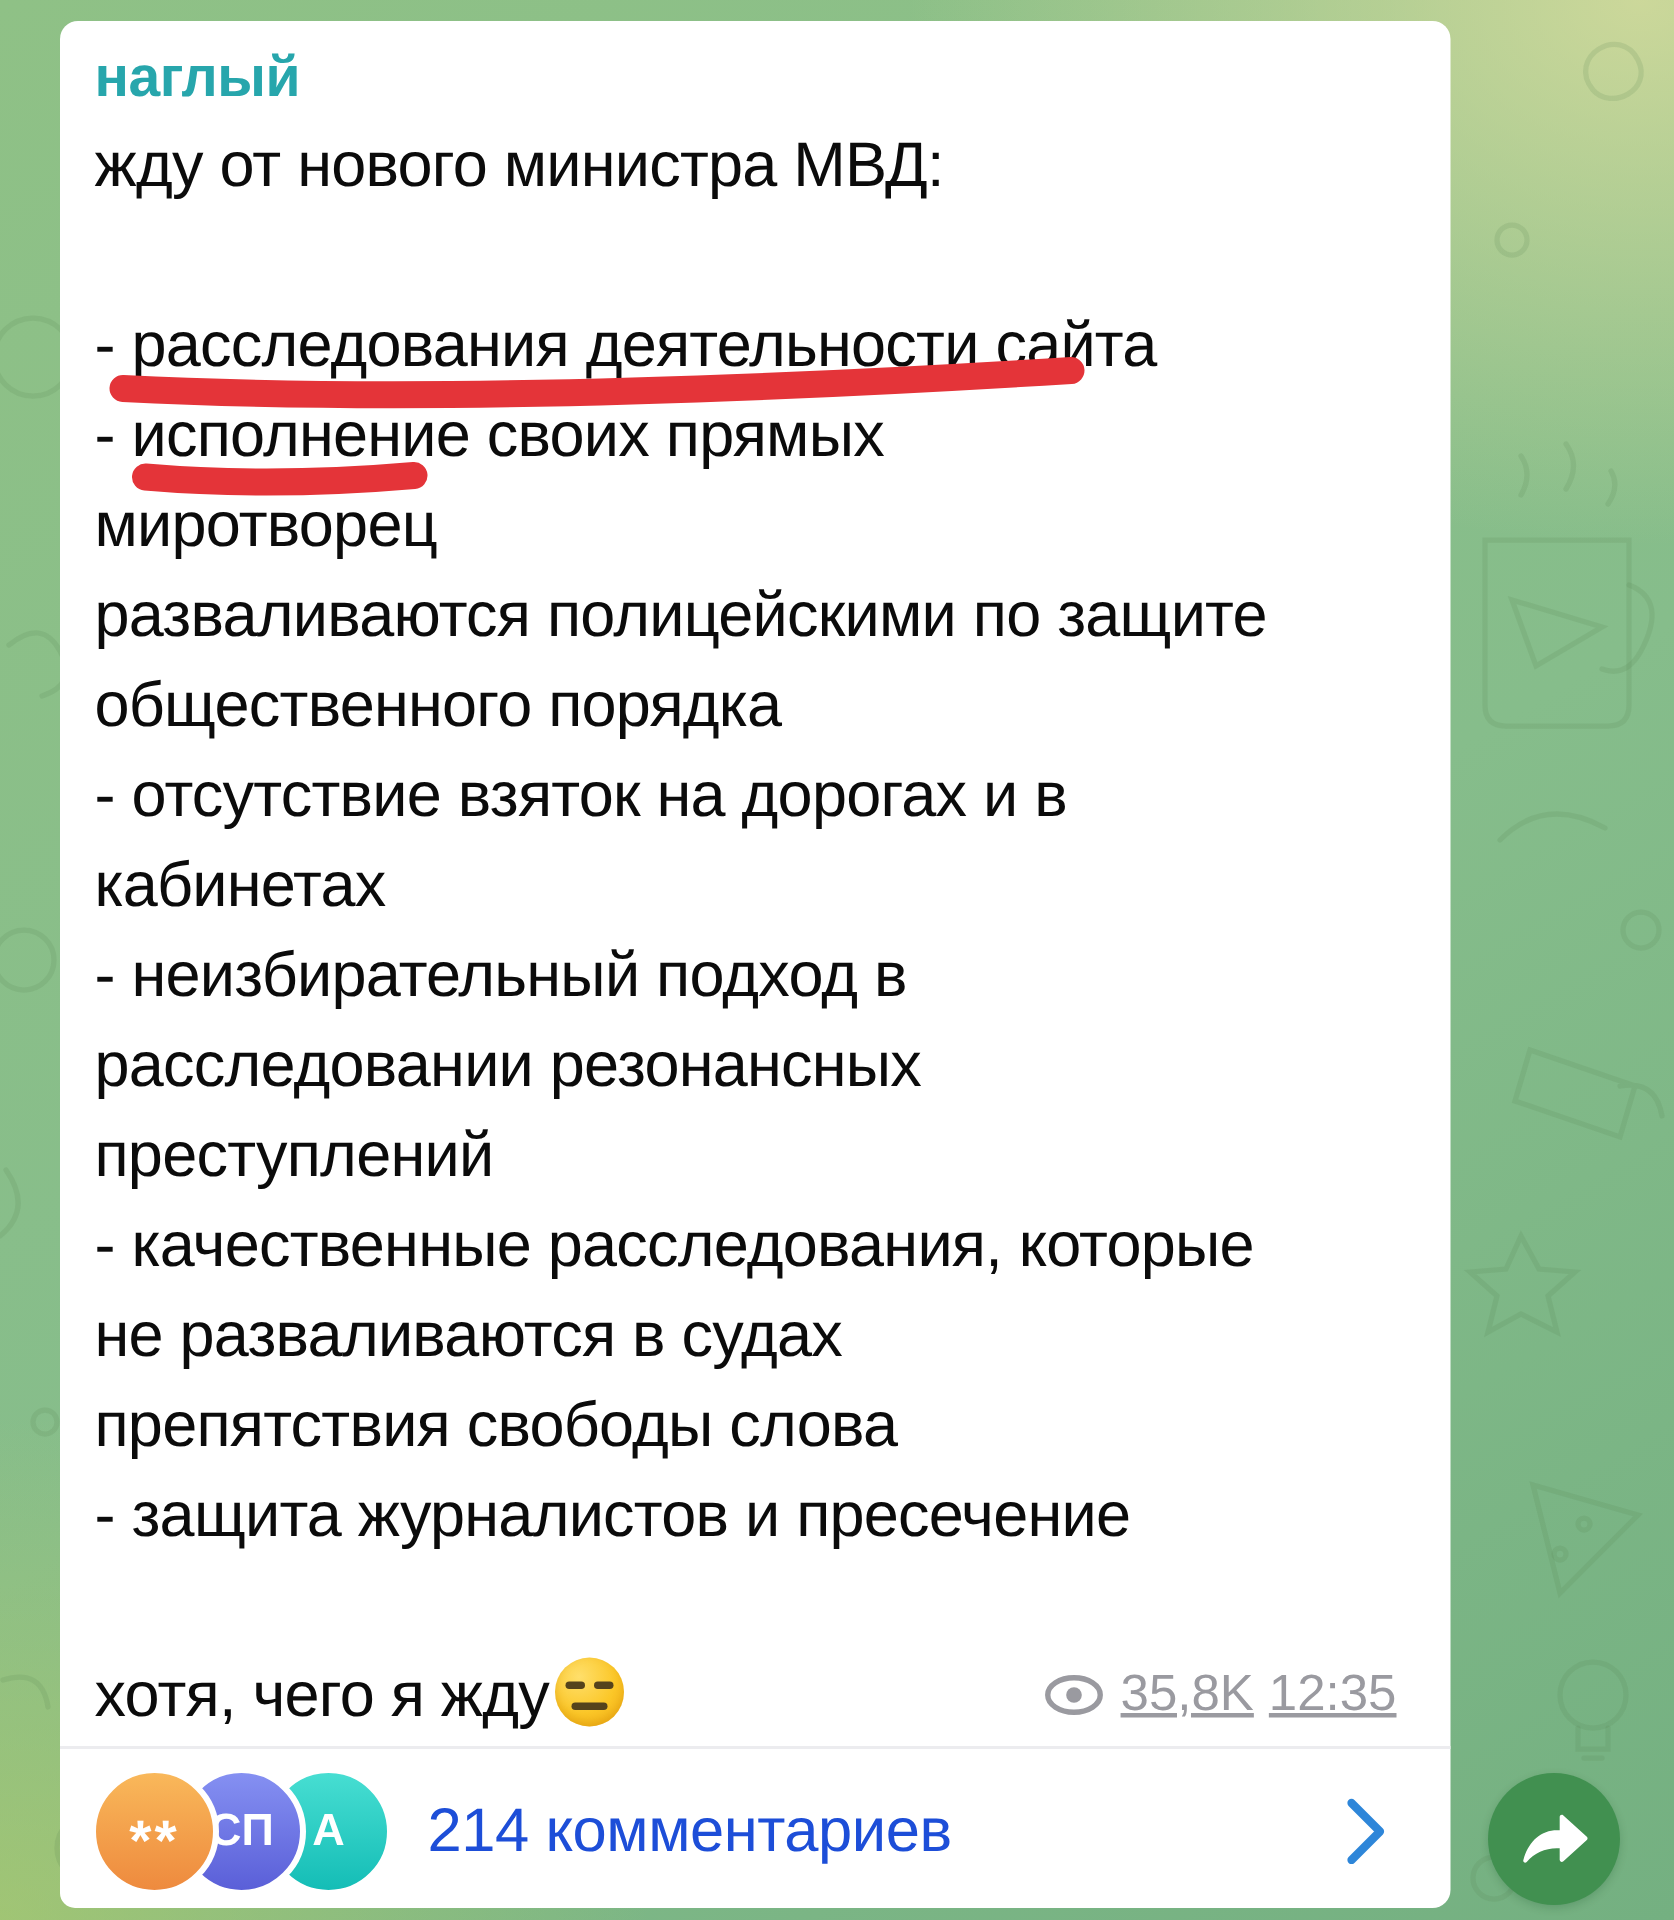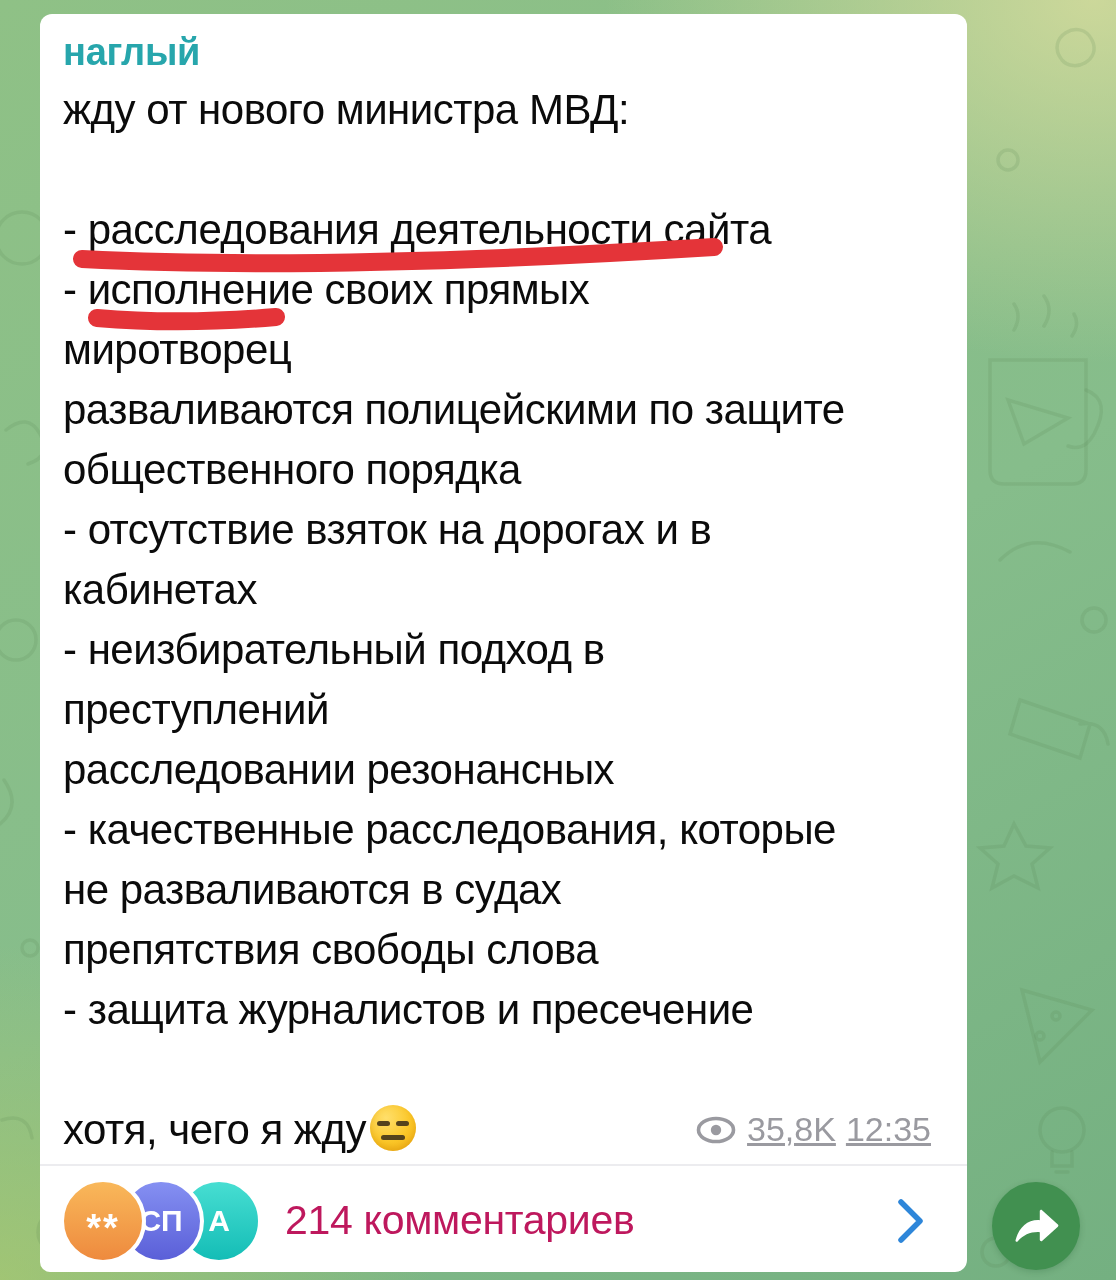--- a/index.html
+++ b/index.html
@@ -98,22 +98,22 @@
     <div class="msg-line">жду от нового министра МВД:</div>
     <div class="msg-line"></div>
     <div class="msg-line">- расследования деятельности сайта</div>
     <div class="msg-line">- исполнение своих прямых</div>
     <div class="msg-line">миротворец</div>
     <div class="msg-line">разваливаются полицейскими по защите</div>
     <div class="msg-line">общественного порядка</div>
     <div class="msg-line">- отсутствие взяток на дорогах и в</div>
     <div class="msg-line">кабинетах</div>
     <div class="msg-line">- неизбирательный подход в</div>
+    <div class="msg-line">расследовании резонансных</div>
     <div class="msg-line">преступлений</div>
-    <div class="msg-line">расследовании резонансных</div>
     <div class="msg-line">- качественные расследования, которые</div>
     <div class="msg-line">не разваливаются в судах</div>
     <div class="msg-line">препятствия свободы слова</div>
     <div class="msg-line">- защита журналистов и пресечение</div>
     <div class="msg-line"></div>
     <div class="msg-line">
       <span>хотя, чего я жду</span><span class="emoji"><span class="eye l"></span><span class="eye r"></span><span class="mouth"></span></span>
     </div>
   </div>
 
@@ -131,21 +131,21 @@
   <div class="comments-row">
     <div class="avatar avatar-0" style="background: linear-gradient(rgb(249, 184, 90), rgb(238, 138, 62));">
         <span>**</span>
       </div>
     <div class="avatar avatar-1" style="background: linear-gradient(rgb(133, 144, 242), rgb(90, 95, 216));">
         <span>СП</span>
       </div>
     <div class="avatar avatar-2" style="background: linear-gradient(rgb(71, 222, 210), rgb(20, 189, 182));">
         <span>А</span>
       </div>
-    <div class="comments-label" style="color: #be185d;">214 комментариев</div>
+    <div class="comments-label" style="color: #1d4ed8;">214 комментариев</div>
     <svg class="chevron" width="28" height="46" viewBox="0 0 28 46">
       <path d="M4 4 L23 23 L4 42" fill="none" stroke-width="5.5" stroke-linecap="round" stroke-linejoin="round" stroke="#2e86d9"></path>
     </svg>
   </div>
 </div>
 
 <svg class="marker-layer" width="1116" height="1280" viewBox="0 0 1116 1280" fill="none" stroke-linecap="round">
   <path d="M82 259 C 260 268, 490 261, 714 247" stroke-width="18" stroke="#e43439"></path>
   <path d="M97 318 C 155 323, 218 322, 276 317" stroke-width="18" stroke="#e43439"></path>
 </svg>

